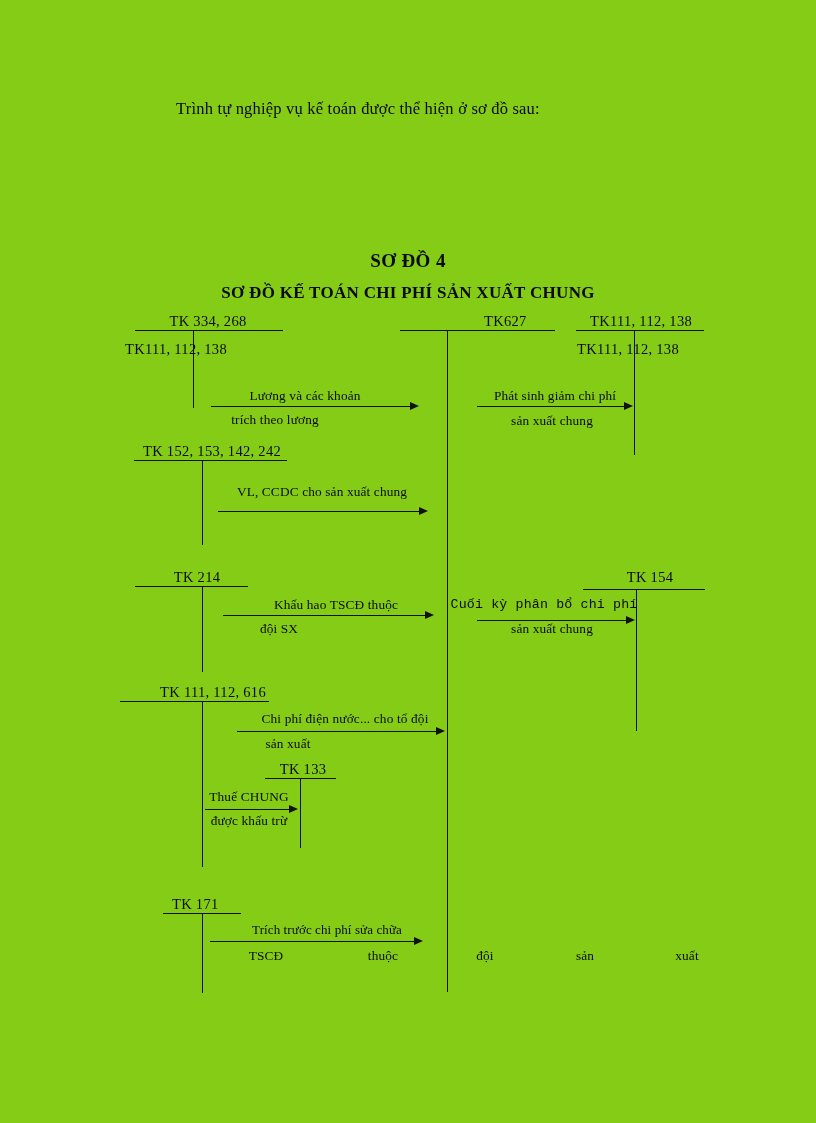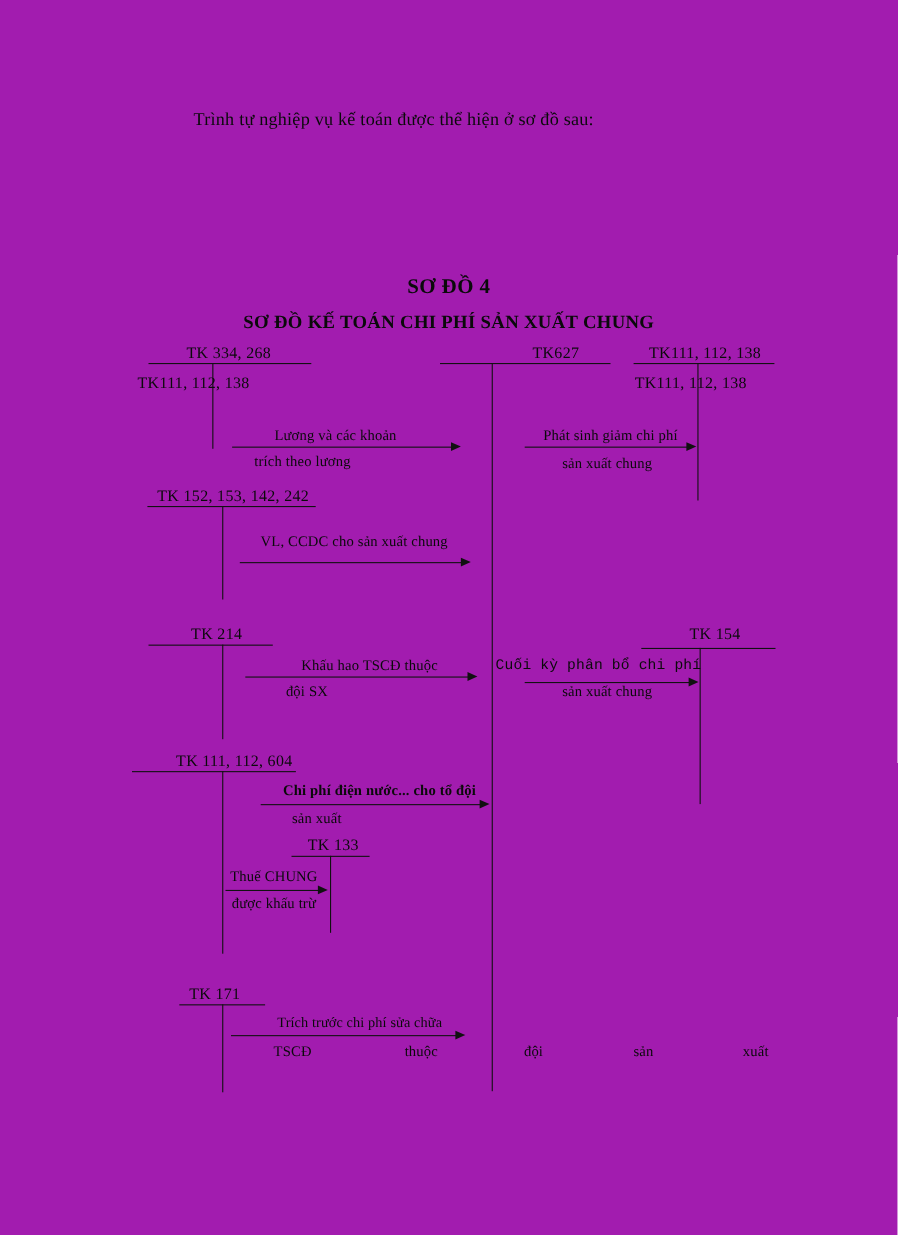--- a/index.html
+++ b/index.html
@@ -8,21 +8,21 @@
     background: #ffffff;
   }
   body {
     font-family: "Liberation Serif", "DejaVu Serif", serif;
     color: #000000;
   }
   #page {
     position: relative;
     width: 816px;
     height: 1123px;
-    background: #a21caf;
+    background: #84cc16;
     overflow: hidden;
   }
 
   
   .t {
     position: absolute;
     white-space: nowrap;
     font-family: "Liberation Serif", "DejaVu Serif", serif;
     color: #0a0a0a;
   }
@@ -144,24 +144,24 @@
   <div class="hline" style="left:583px; top:589px; width:122px;"></div>
   <div class="t acct center" style="left:650px; top:569px;text-align:center;">TK 154</div>
   <div class="vline" style="left:636px; top:589px; height:142px;"></div>
 
   <div class="t flow center" style="left:544px; top:597px;font-family:Liberation Mono, monospace;">Cuối  kỳ phân bổ  chi phí</div>
   <div class="arrow-line" style="left:477px; top:620px; width:150px;"></div>
   <div class="arrow-head" style="left:626px; top:615.5px;"></div>
   <div class="t flow center" style="left:552px; top:621px;">sản xuất chung</div>
 
   <div class="hline" style="left:120px; top:701px; width:149px;"></div>
-  <div class="t acct center" style="left:213px; top:684px;">TK 111, 112, 604</div>
+  <div class="t acct center" style="left:213px; top:684px;">TK 111, 112, 616</div>
   <div class="vline" style="left:202px; top:701px; height:166px;"></div>
 
-  <div class="t flow center" style="left:345px; top:711px;font-weight:bold;">Chi phí điện nước... cho tổ đội</div>
+  <div class="t flow center" style="left:345px; top:711px;">Chi phí điện nước... cho tổ đội</div>
   <div class="arrow-line" style="left:237px; top:731px; width:200px;"></div>
   <div class="arrow-head" style="left:436px; top:726.5px;"></div>
   <div class="t flow center" style="left:288px; top:736px;">sản xuất</div>
 
   <div class="hline" style="left:265px; top:778px; width:71px;"></div>
   <div class="t acct center" style="left:303px; top:761px;">TK 133</div>
   <div class="vline" style="left:300px; top:778px; height:70px;"></div>
 
   <div class="t flow center" style="left:249px; top:789px;">Thuế CHUNG</div>
   <div class="arrow-line" style="left:205px; top:809px; width:85px;"></div>

